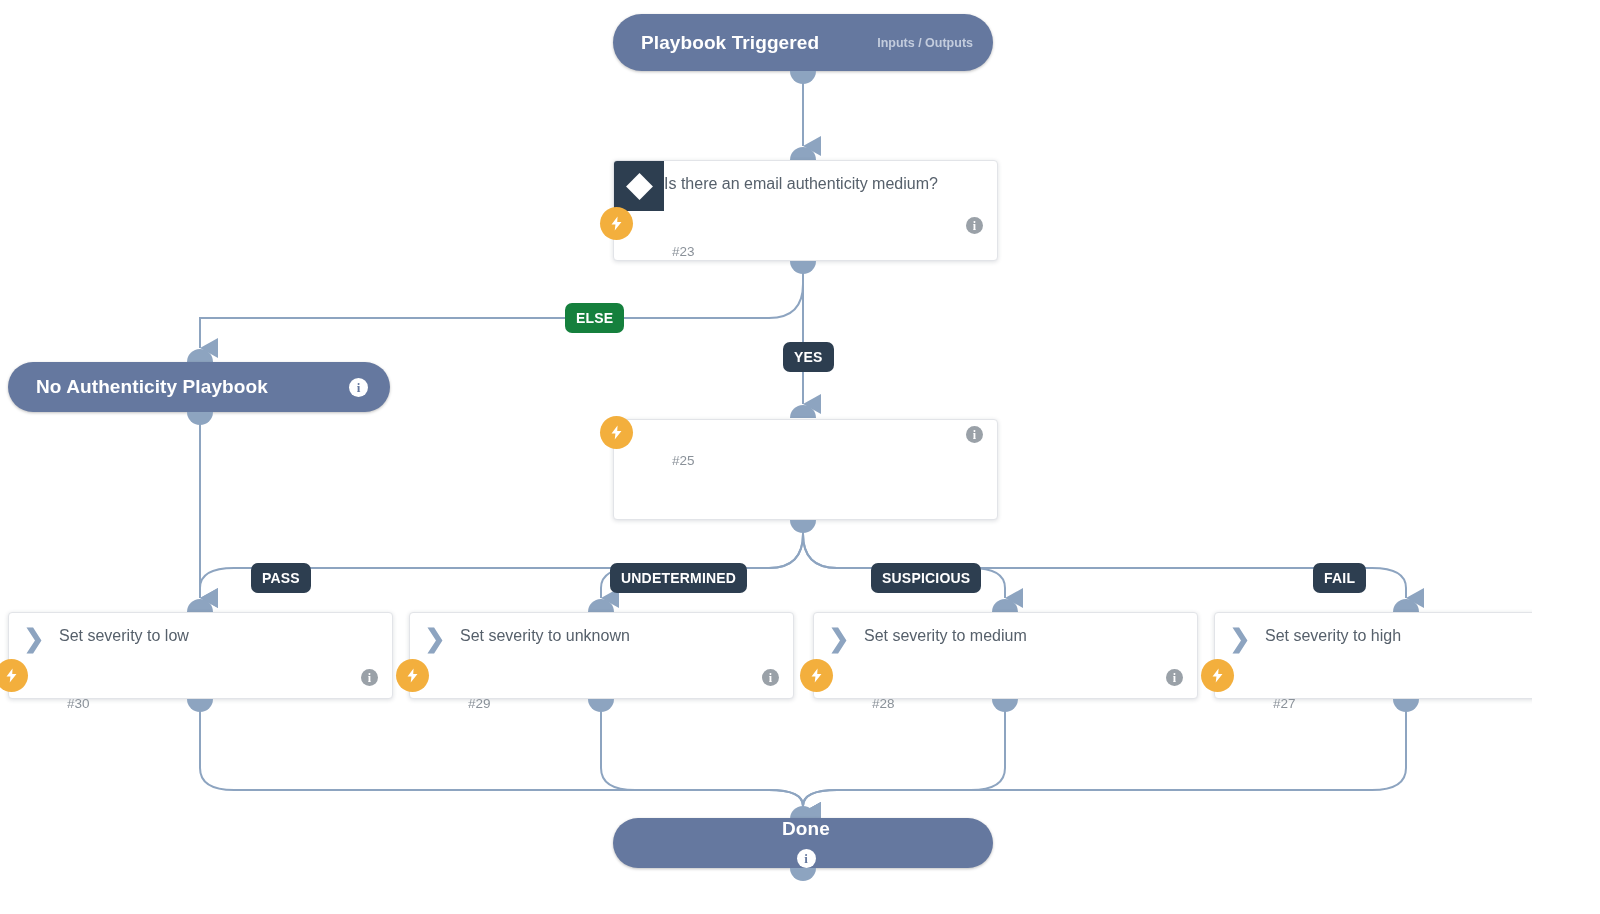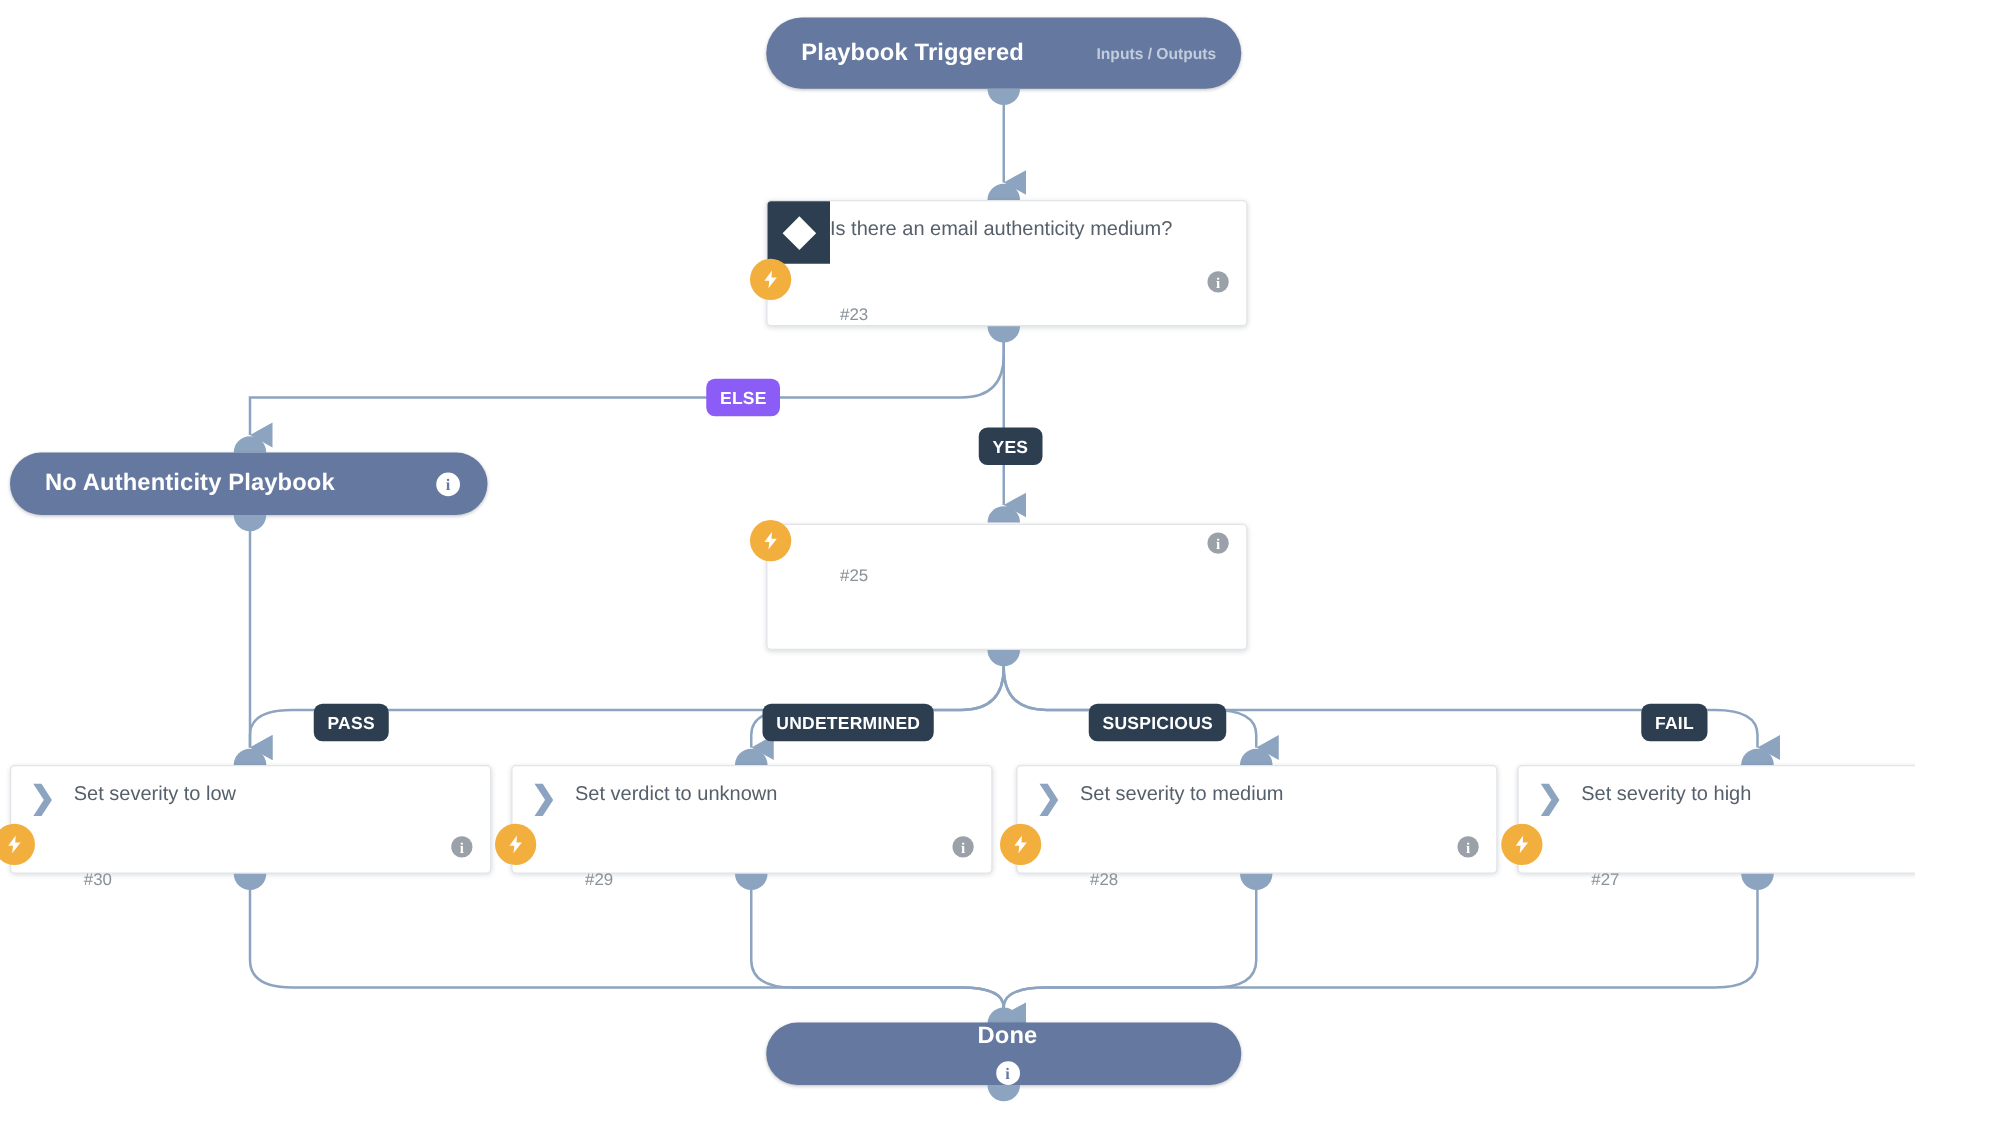--- a/index.html
+++ b/index.html
@@ -166,21 +166,21 @@
     justify-content: center;
     font-size: 14px;
     font-weight: bold;
     color: #ffffff;
     padding: 0 11px;
     box-sizing: border-box;
     white-space: nowrap;
     letter-spacing: 0.2px;
   }
   .lbl-dark { background: #2d3e50; }
-  .lbl-amber { background: #8b5cf6; }
+  .lbl-amber { background: #15803d; }
 
   
   .handle {
     position: absolute;
     width: 26px;
     height: 13px;
     background: #8da4c0;
   }
   .handle-bottom { border-radius: 0 0 13px 13px; }
   .handle-top    { border-radius: 13px 13px 0 0; }
@@ -298,21 +298,21 @@
     </div>
   </div>
   <div class="handle handle-bottom" style="left:187px; top:699px;"></div>
 
   <div class="handle handle-top" style="left:588px; top:599px;"></div>
   <div class="node card" style="left:409px; top:612px; width:385px; height:87px;">
     <div class="card-head">
       <div class="card-icon-chevron">
         <span class="chev">❯</span>
       </div>
-      <div class="card-title">Set verdict to unknown</div>
+      <div class="card-title">Set severity to unknown</div>
     </div>
     <div class="card-foot">
       <div class="bolt">
         <svg width="17" height="17" viewBox="0 0 24 24">
             <path d="M13.5 2 L5 13.5 h5.5 L9.5 22 L19 10 h-6 z" fill="#ffffff"></path>
           </svg>
       </div>
       <div class="card-num">#29</div>
       <div class="card-info">i</div>
     </div>

